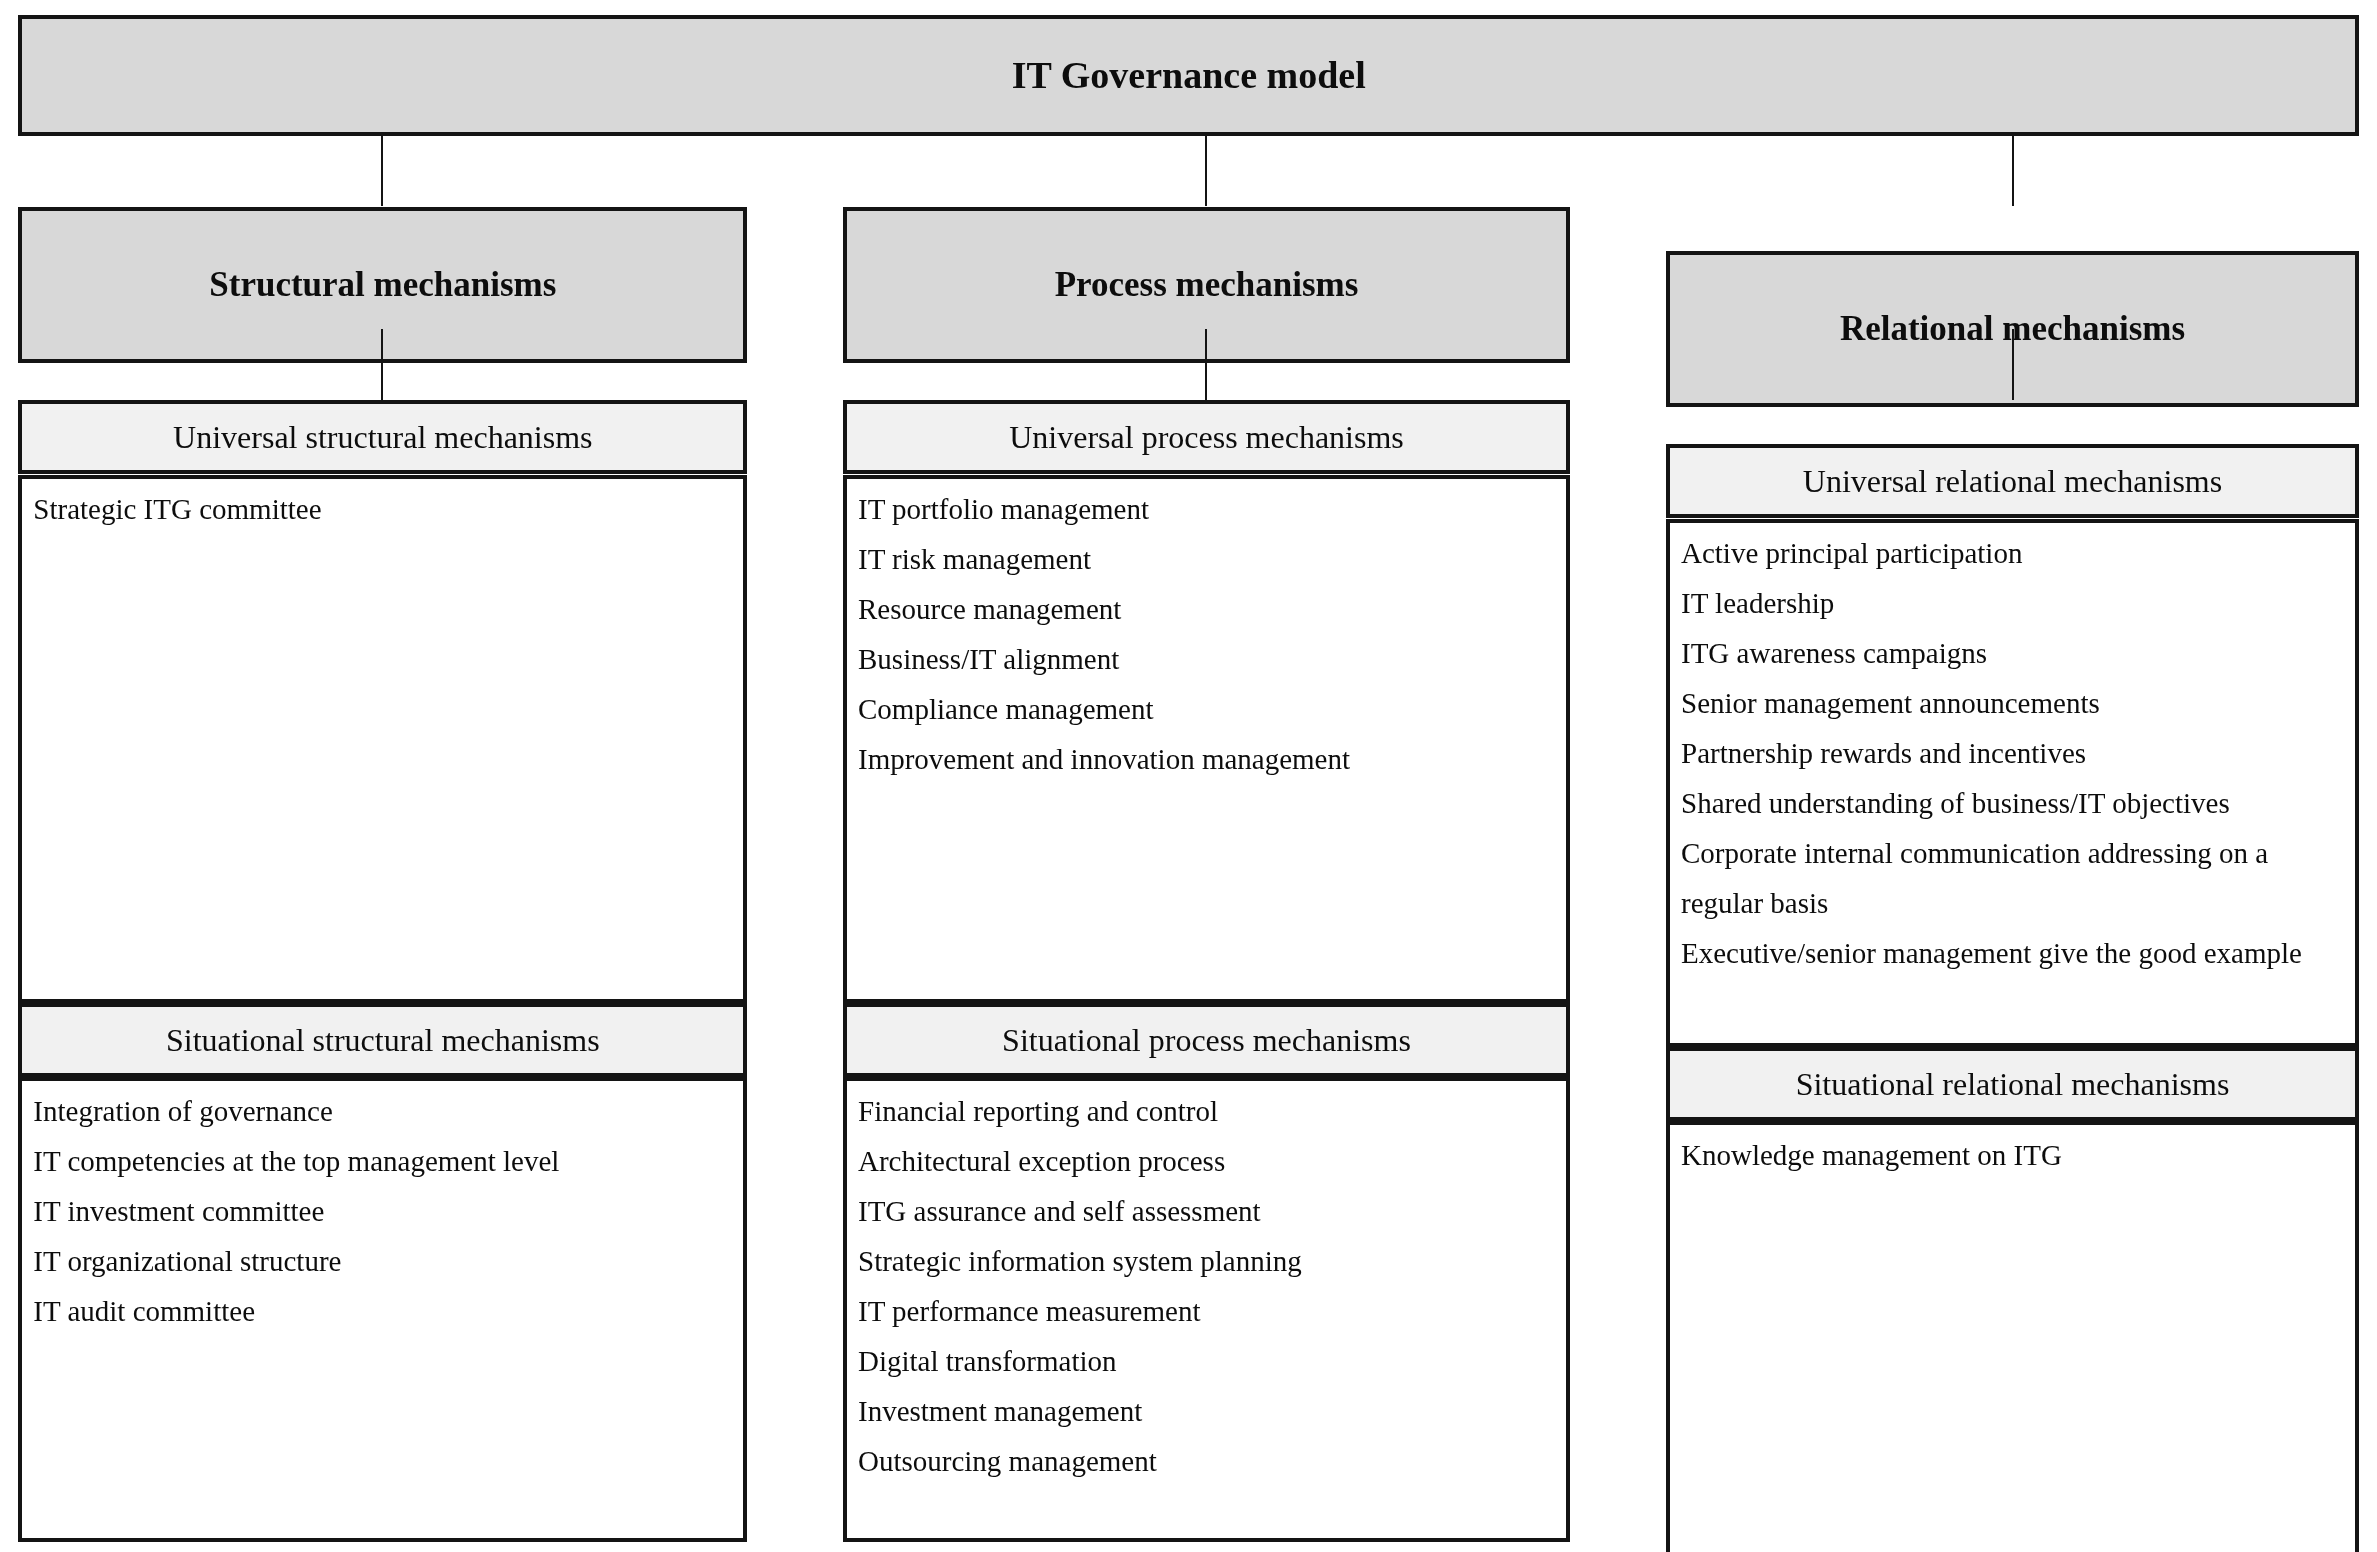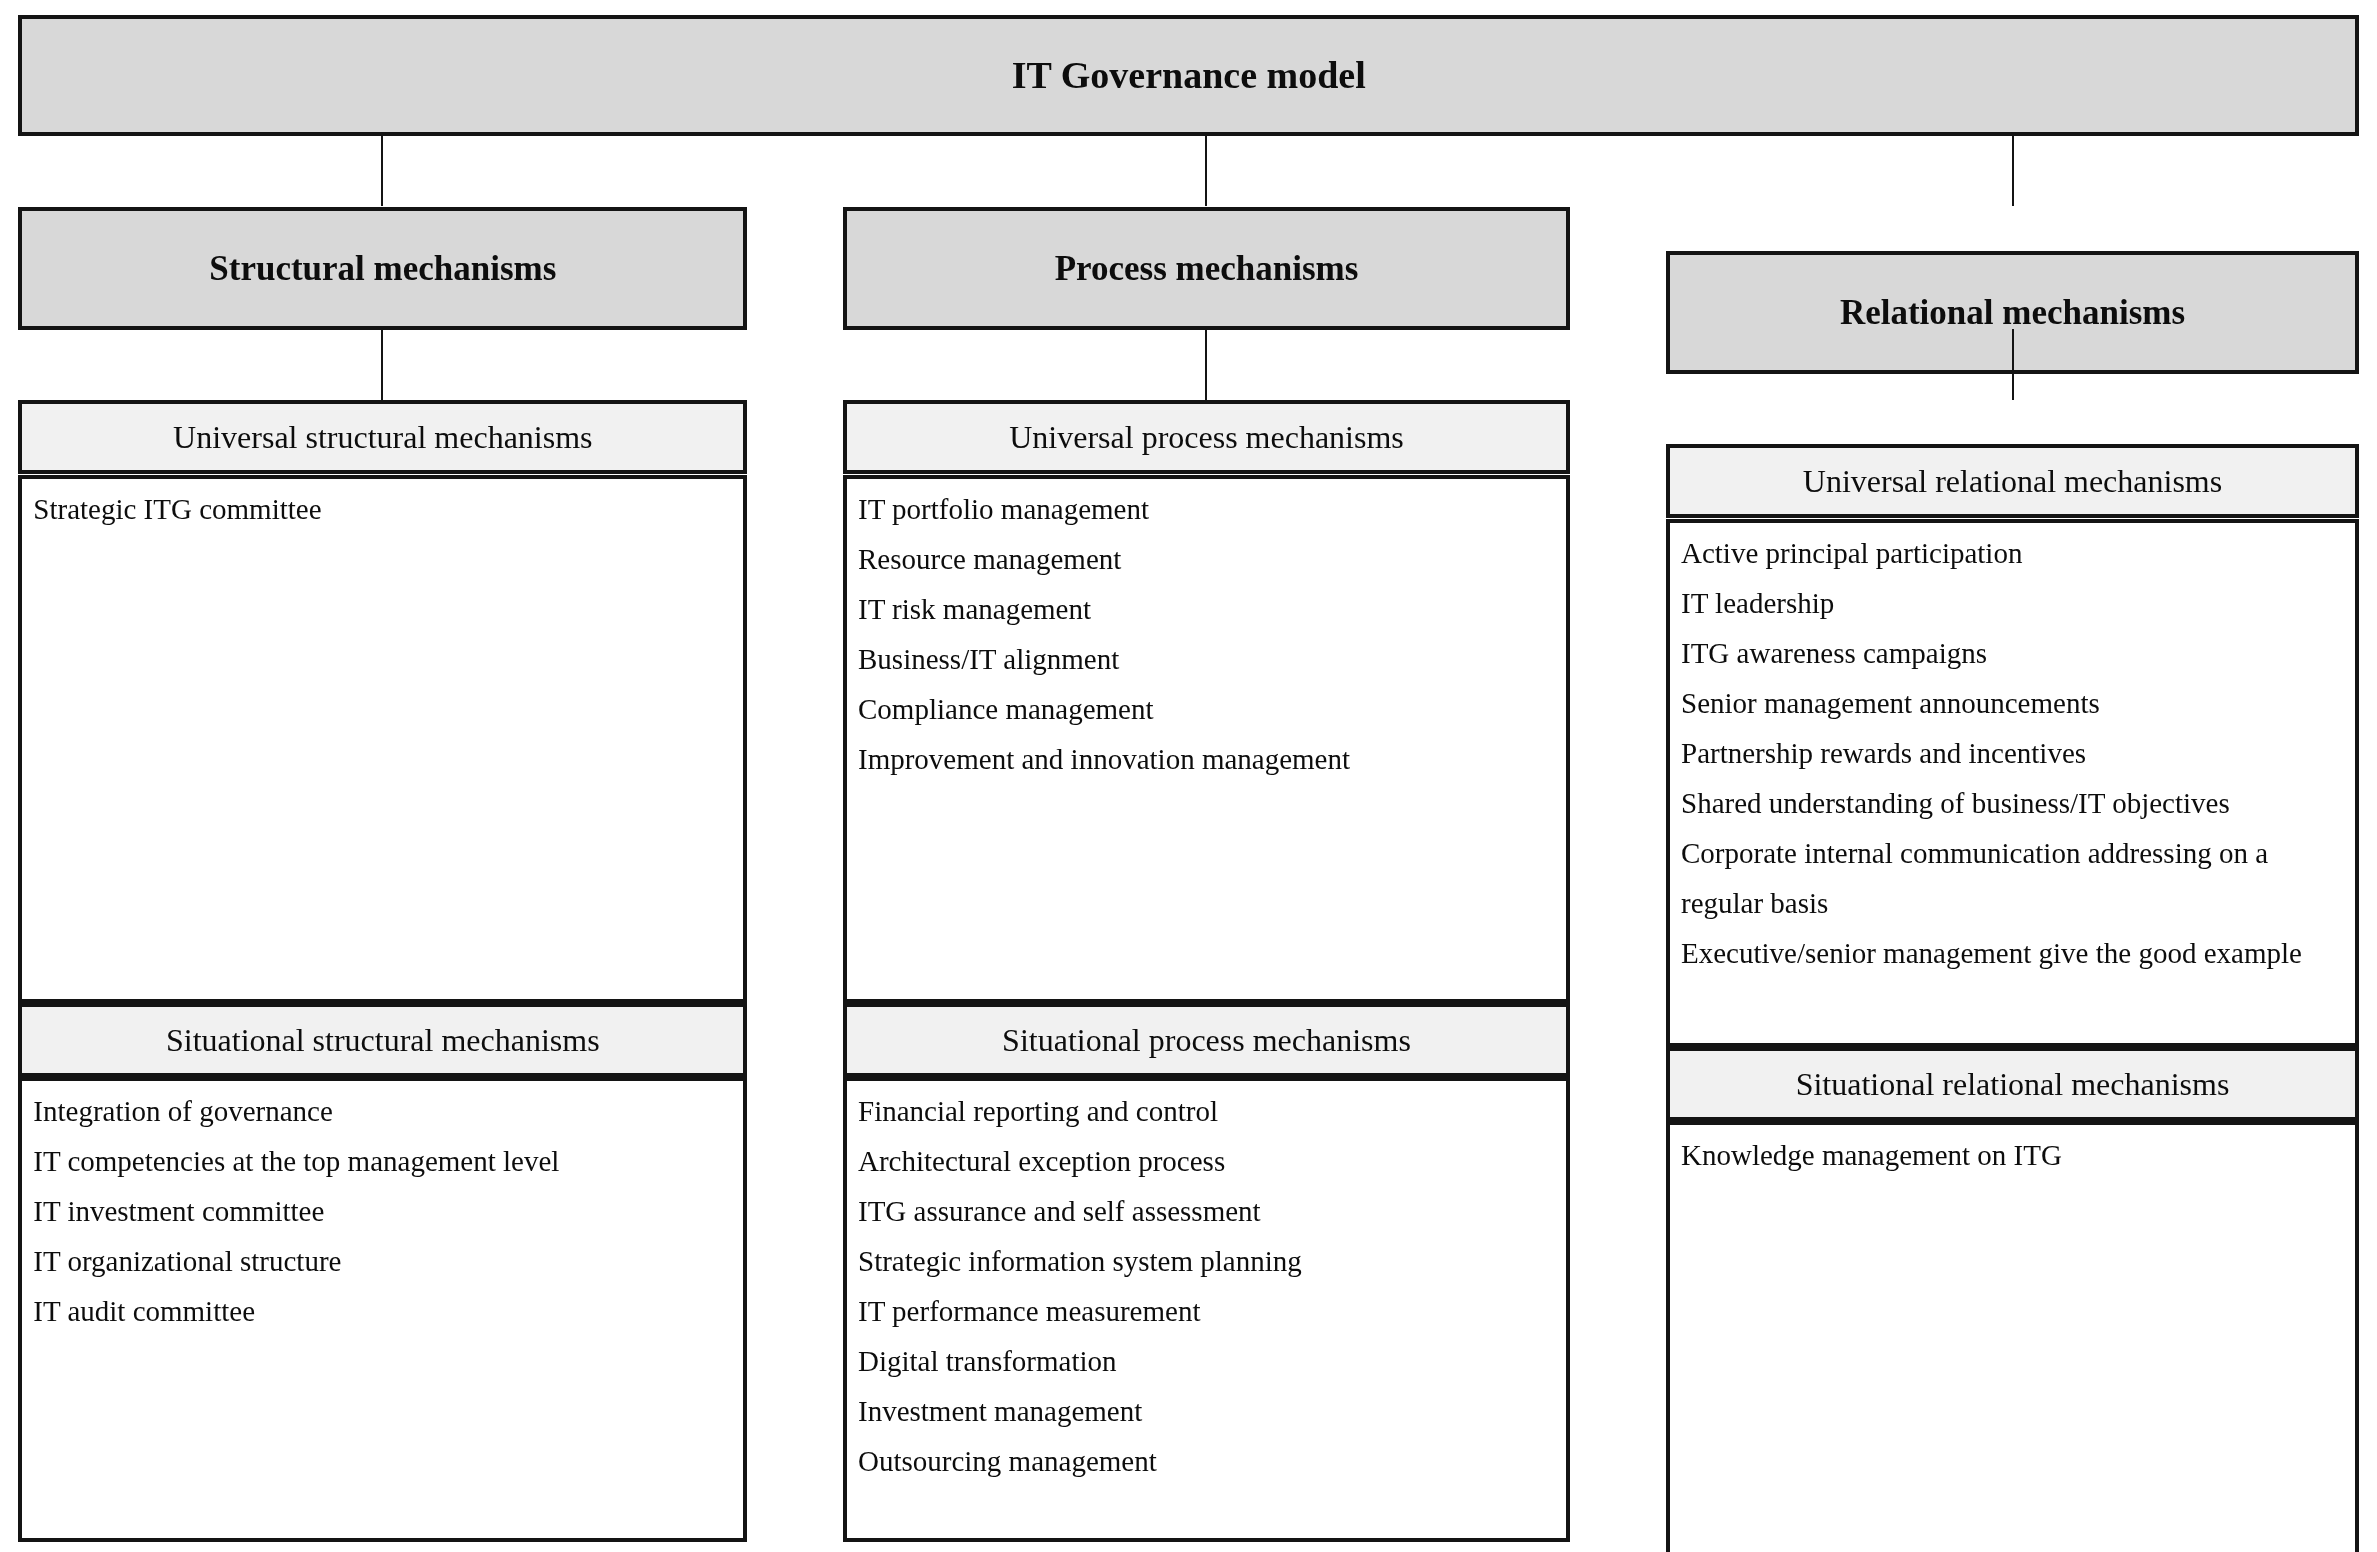--- a/index.html
+++ b/index.html
@@ -9,21 +9,21 @@
     --text-color:#0d0d0d;
     --bg:#ffffff;
   }
   *{margin:0;padding:0;box-sizing:border-box;}
   html,body{width:2377px;height:1552px;background:var(--bg);overflow:hidden;}
   body{font-family:"Liberation Serif","DejaVu Serif",serif;color:var(--text-color);}
   .canvas{position:relative;width:2377px;height:1552px;background:var(--bg);}
 
   .box{position:absolute;border:4.9px solid var(--border-color);display:flex;align-items:center;justify-content:center;text-align:center;}
   .title-box{left:18.3px;top:14.6px;width:2341px;height:121px;background:var(--branch-fill);font-weight:bold;font-size:38px;}
-  .branch-box{top:207px;height:123px;background:var(--branch-fill);font-weight:bold;font-size:35px;}
+  .branch-box{top:207px;height:156px;background:var(--branch-fill);font-weight:bold;font-size:35px;}
 
   .col0{left:18.3px;width:729px;}
   .col1{left:843px;width:727px;}
   .col2{left:1666px;width:693px;margin-top:44px;}
 
   .vline{position:absolute;width:2.4px;background:var(--border-color);}
   .vtop{top:135px;height:71px;}
   .vmid{top:329px;height:71px;}
   .vx0{left:381px;}
   .vx1{left:1205px;}
@@ -81,22 +81,22 @@
       <div class="li">IT investment committee</div>
       <div class="li">IT organizational structure</div>
       <div class="li">IT audit committee</div>
     </div>
 
   <div class="section-header rowUH col1">
     <span>Universal process mechanisms</span>
   </div>
   <div class="section-list rowUL col1">
       <div class="li">IT portfolio management</div>
+      <div class="li">IT risk management</div>
       <div class="li">Resource management</div>
-      <div class="li">IT risk management</div>
       <div class="li">Business/IT alignment</div>
       <div class="li">Compliance management</div>
       <div class="li">Improvement and innovation management</div>
     </div>
   <div class="section-header rowSH col1">
     <span>Situational process mechanisms</span>
   </div>
   <div class="section-list rowSL col1">
       <div class="li">Financial reporting and control</div>
       <div class="li">Architectural exception process</div>

